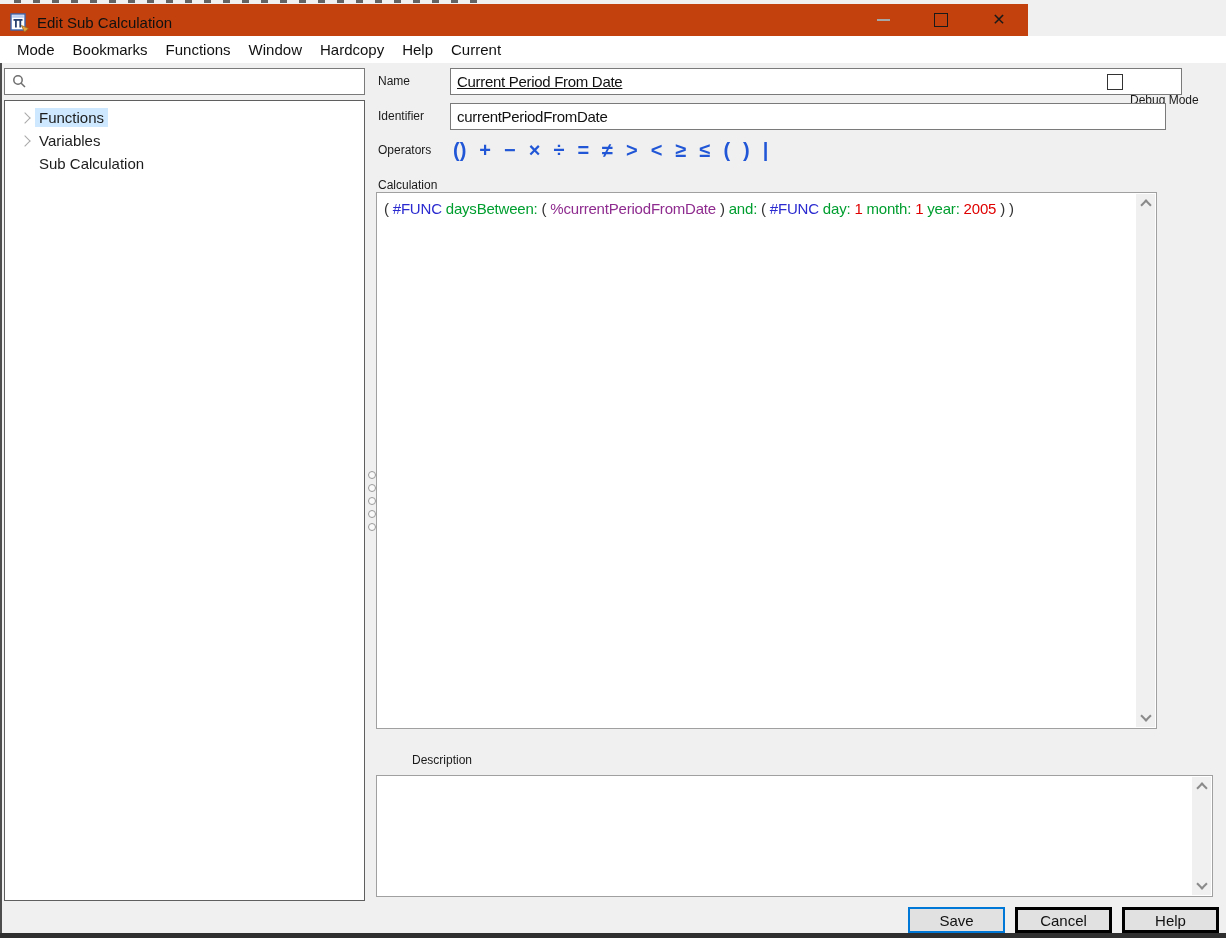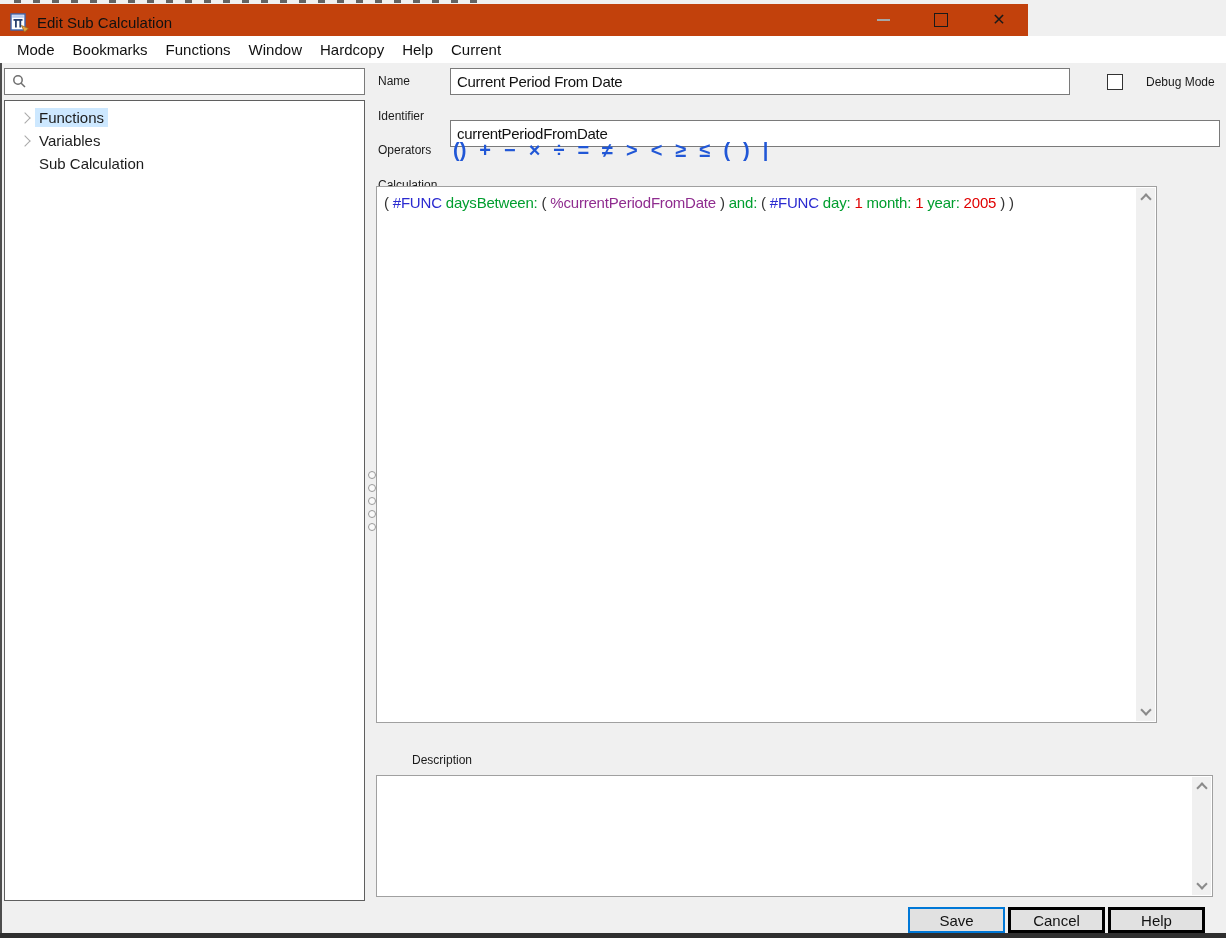--- a/index.html
+++ b/index.html
@@ -44,36 +44,36 @@
   .fld-label{position:absolute;font-size:12px;color:#1a1a1a;white-space:nowrap;}
   .txt-input{position:absolute;box-sizing:border-box;height:27px;border:1px solid #7a7a7a;background:#fff;
        font-family:inherit;font-size:15px;letter-spacing:-0.3px;padding:2px 6px;outline:none;color:#111;}
   .checkbox{position:absolute;left:1107px;top:74px;width:16px;height:16px;box-sizing:border-box;
        border:1px solid #333;background:#fff;}
   
   .operators{position:absolute;left:453px;top:136px;height:28px;display:flex;align-items:center;gap:13px;}
   .op{font-size:20px;font-weight:700;color:#2157d6;line-height:1;cursor:default;}
   
   .big-box{position:absolute;left:376px;box-sizing:border-box;border:1px solid #a0a0a0;background:#fff;}
-  .calc-box{top:186px;width:781px;height:537px;padding-left:16px;}
+  .calc-box{top:192px;width:781px;height:537px;padding-left:16px;}
   .desc-box{top:775px;width:837px;height:122px;}
   .sb-track{position:absolute;right:1px;top:1px;bottom:1px;width:19px;background:#f0f0f0;}
   .sb-chev{position:absolute;left:5px;width:9px;height:9px;}
   .sb-chev::before{content:"";display:block;width:6px;height:6px;border-left:2px solid #8a8a8a;
        border-top:2px solid #8a8a8a;margin:1px auto;}
   .sb-up{top:6px;}  .sb-up::before{transform:rotate(45deg);}
   .sb-down{bottom:6px;} .sb-down::before{transform:rotate(225deg);margin-top:0;}
   .calc-text{position:absolute;left:7px;top:6px;right:24px;font-size:15px;letter-spacing:-0.2px;
        white-space:pre-wrap;line-height:20px;}
   .tok-plain{color:#333333;} .tok-func{color:#2a2ad0;} .tok-selector{color:#009e2f;}
   .tok-variable{color:#8f2c8f;} .tok-number{color:#e00000;}
   .desc-input{position:absolute;left:2px;top:2px;right:24px;bottom:2px;border:none;outline:none;resize:none;
        font-family:inherit;font-size:15px;background:transparent;}
   
-  .actions{position:absolute;left:908px;top:907px;display:flex;gap:3px;}
+  .actions{position:absolute;left:908px;top:907px;display:flex;gap:10px;}
   .btn{width:97px;height:26px;background:#e1e1e1;border:3px solid #000000;font-family:inherit;
        font-size:15px;color:#111;cursor:default;padding:0;}
   .btn.default{border:2px solid #0078d7;}
 </style>
 </head>
 <body>
 
 <div class="app">
 
   <div class="top-marks"></div>
@@ -145,27 +145,27 @@
 
   <div class="splitter">
     <span class="grip-dot"></span>
     <span class="grip-dot"></span>
     <span class="grip-dot"></span>
     <span class="grip-dot"></span>
     <span class="grip-dot"></span>
   </div>
 
   <span class="fld-label" style="left:378px;top:74px;">Name</span>
-  <input class="txt-input" style="left: 450px; top: 68px; width: 620px;" value="Current Period From Date">
+  <input class="txt-input" style="left: 450px; top: 68px; width: 732px; text-decoration: underline;" value="Current Period From Date">
 
   <span class="checkbox"></span>
-  <span class="fld-label" style="left:1130px;top:75px;margin-left:16px;">Debug Mode</span>
+  <span class="fld-label" style="left:1130px;top:93px;">Debug Mode</span>
 
   <span class="fld-label" style="left:378px;top:109px;text-align:center;">Identifier</span>
-  <input class="txt-input" style="left: 450px; top: 120px; width: 770px;" value="currentPeriodFromDate">
+  <input class="txt-input" style="left: 450px; top: 103px; width: 716px;" value="currentPeriodFromDate">
 
   <span class="fld-label" style="left:378px;top:143px;">Operators</span>
   <div class="operators" id="operators">
       <span class="op">()</span>
       <span class="op">+</span>
       <span class="op">−</span>
       <span class="op">×</span>
       <span class="op">÷</span>
       <span class="op">=</span>
       <span class="op">≠</span>

